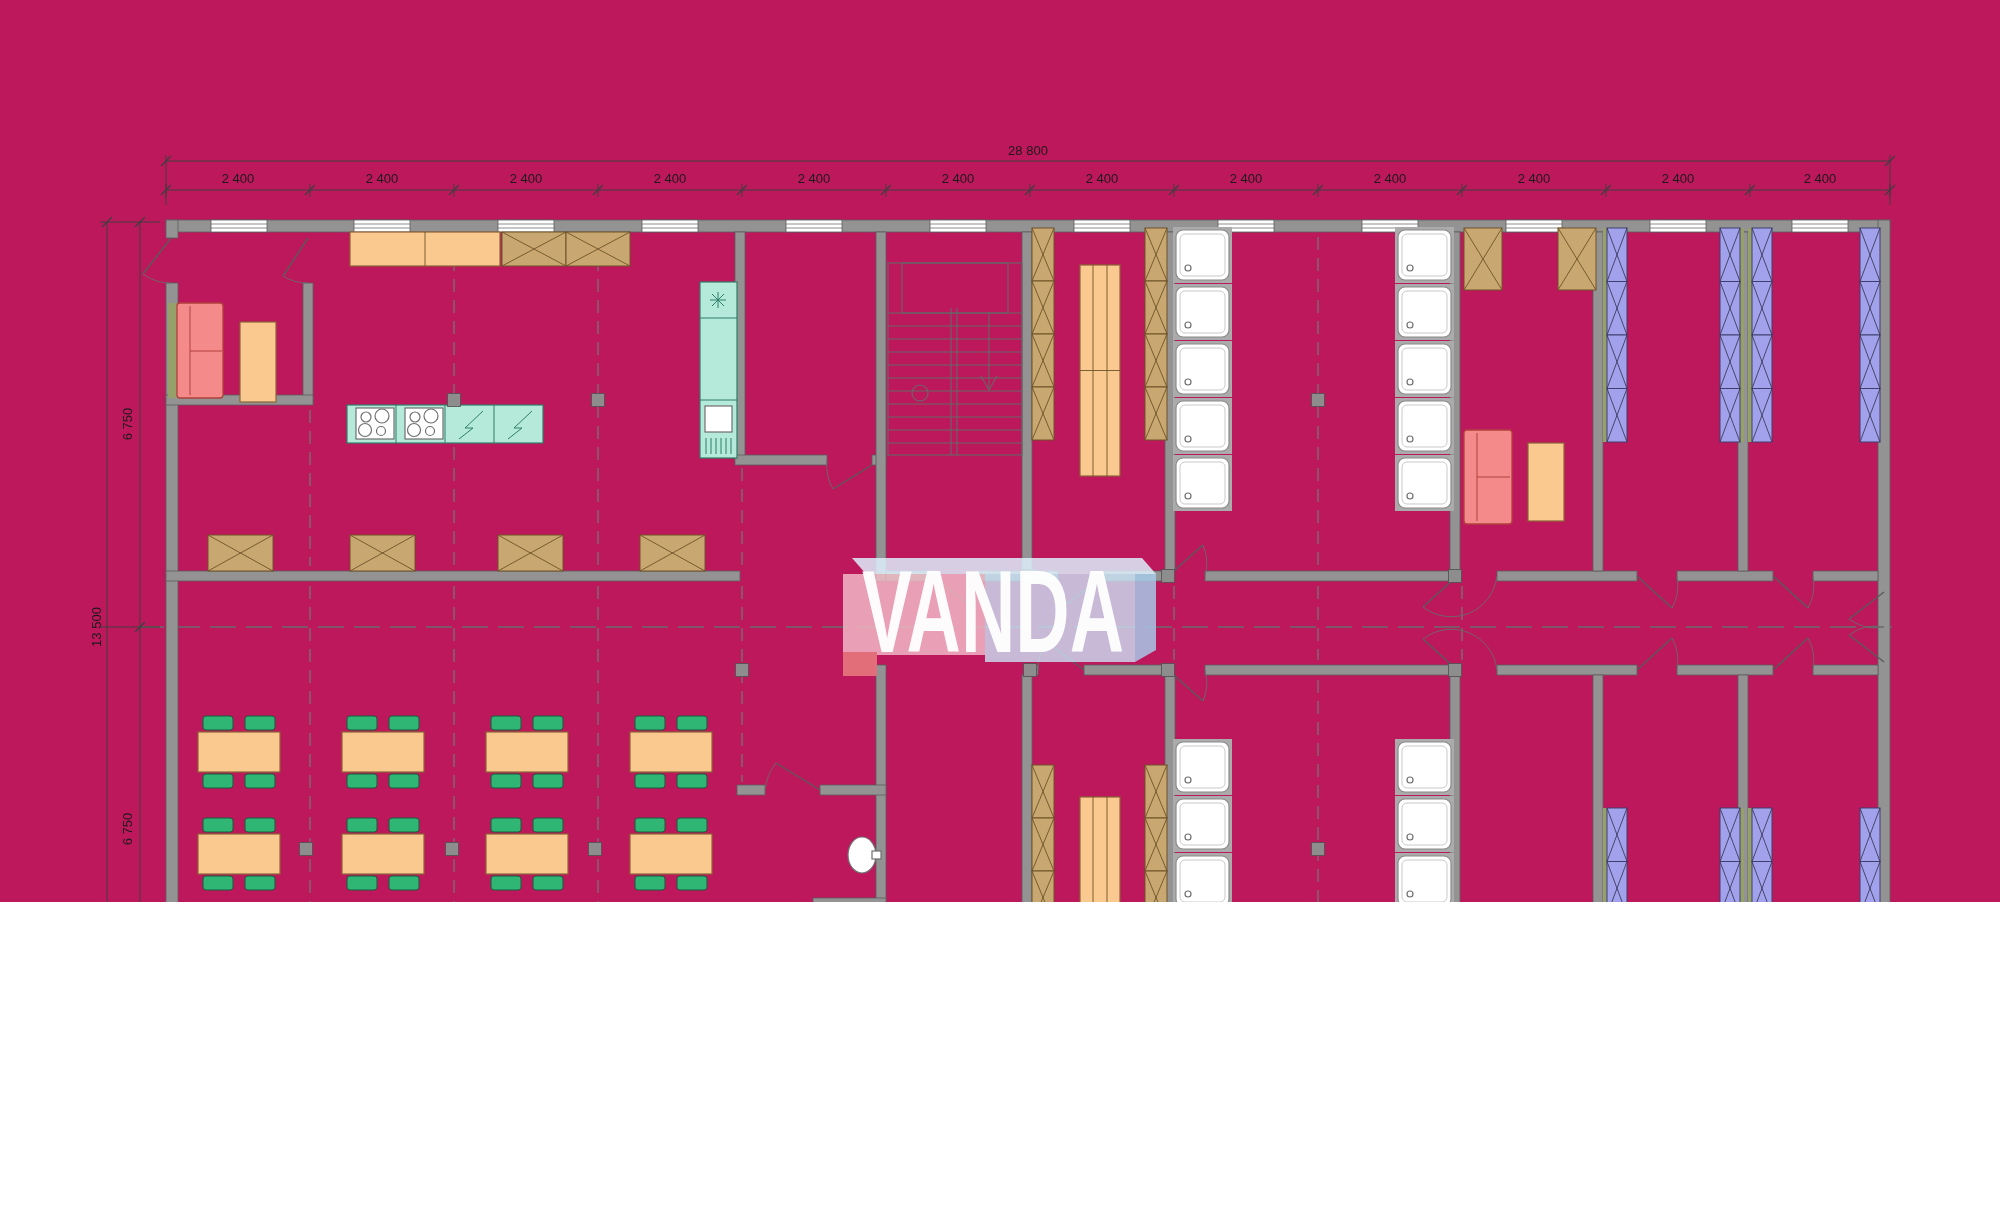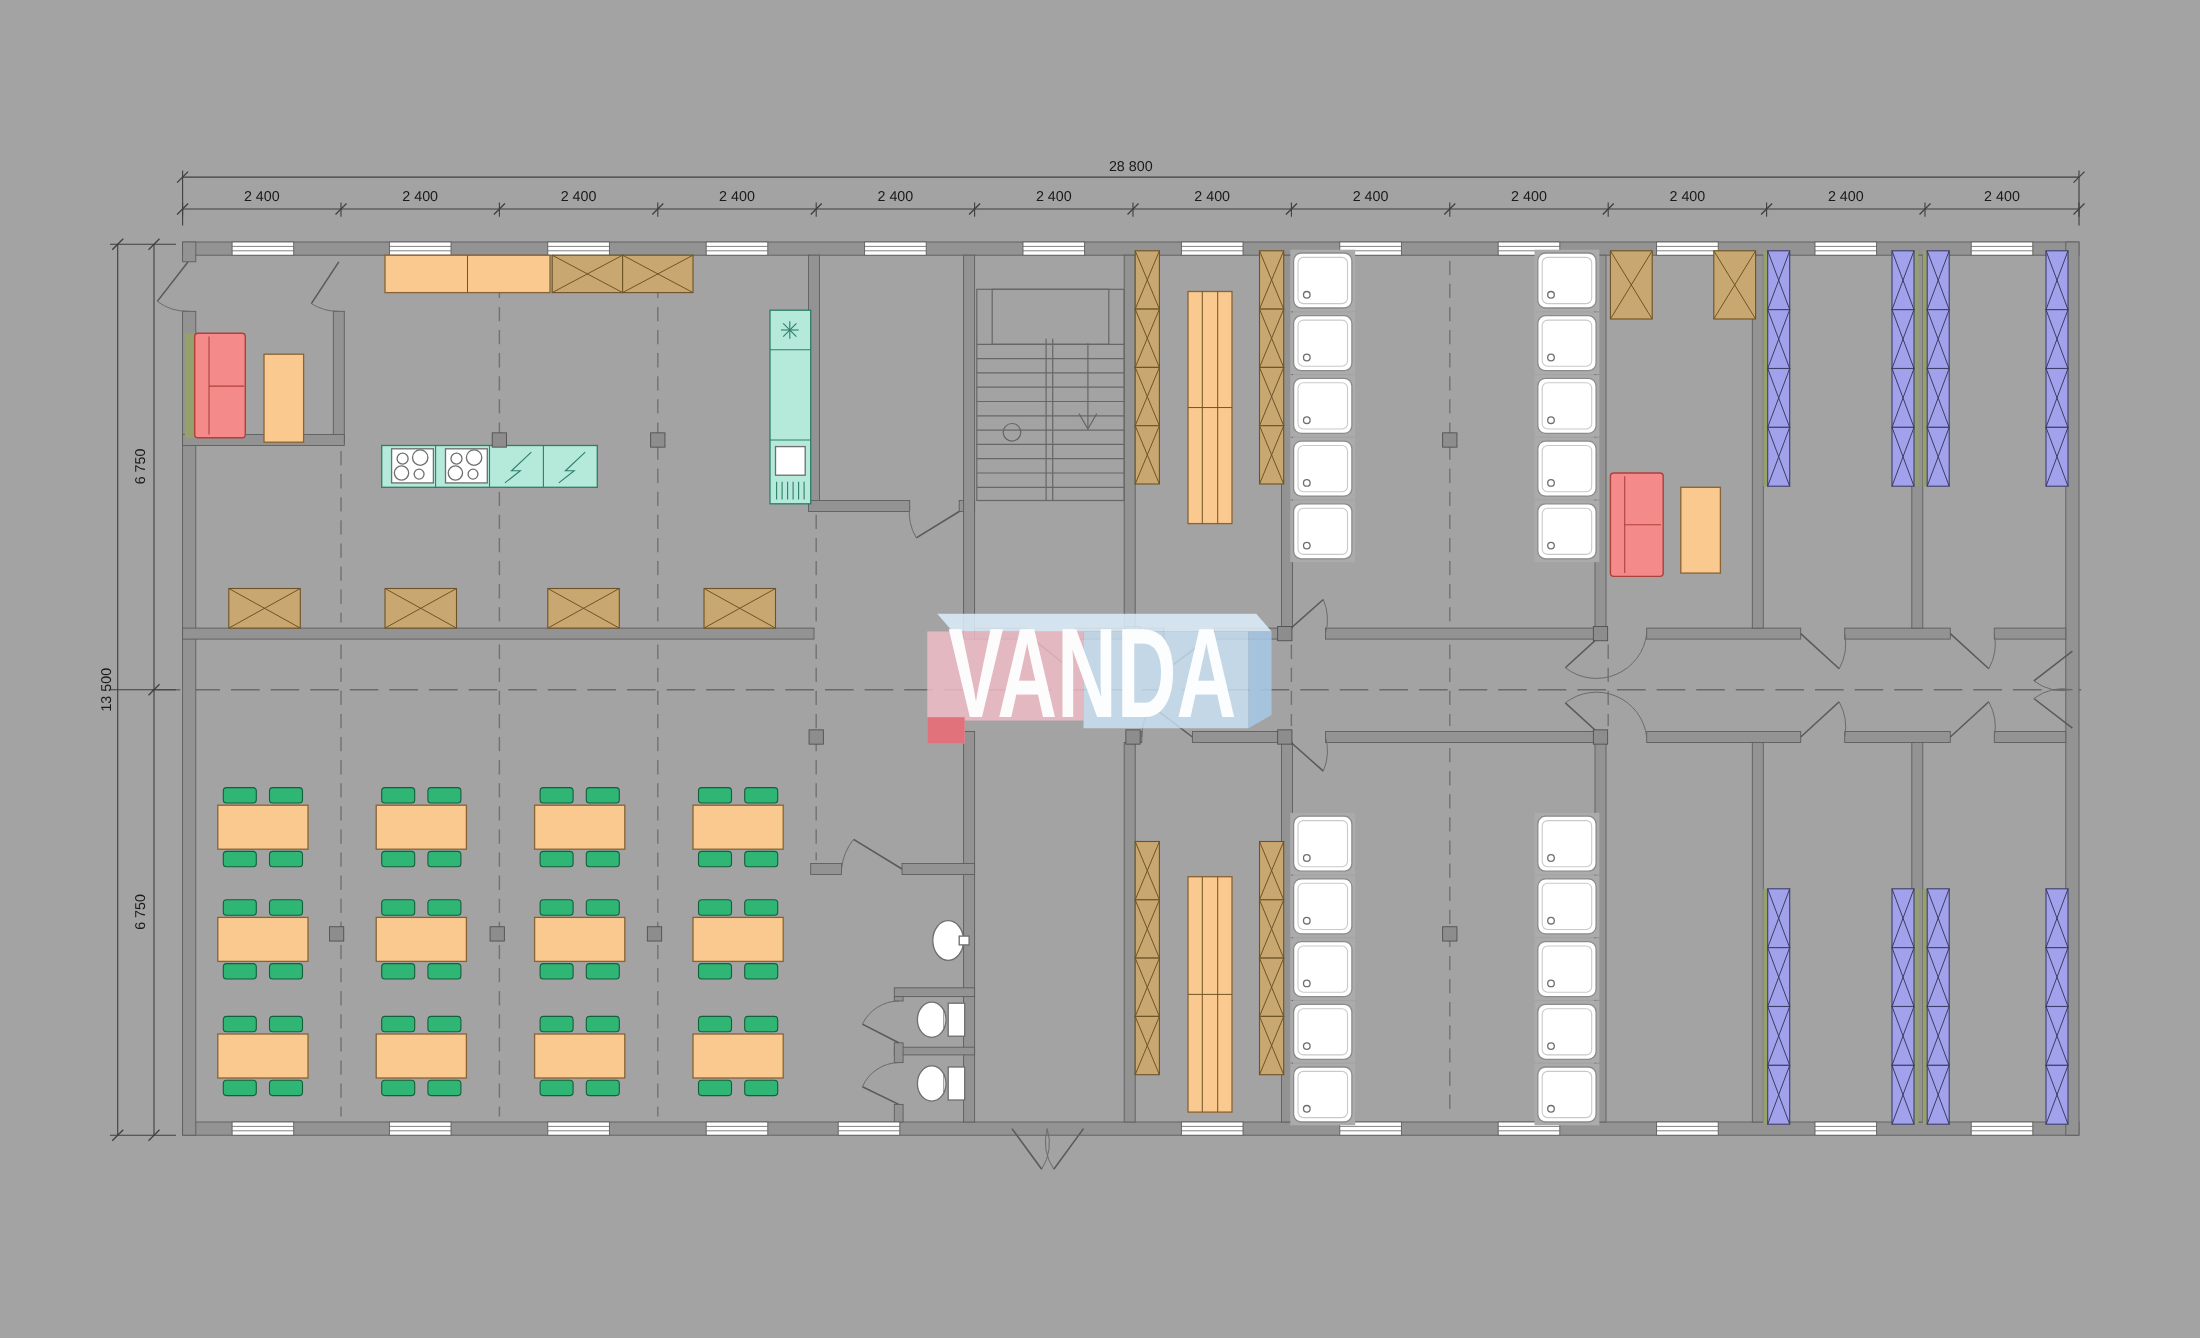--- a/index.html
+++ b/index.html
@@ -1,16 +1,16 @@
 <!DOCTYPE html>
 <html style="--wall: #939393; --table: #fac98f; --chair: #2fb574; --sofa: #f58a8a; --bed: #a2a2ec; --cabinet: #c8a770; --kitchen: #b5e9da; --wmpink: #f3bdc8; --wmblue: #cbe4f6;"><head>
 <meta charset="utf-8">
 <style>
   html,body{margin:0;padding:0;background:#fff;}
-  .stage{position:relative;width:2000px;height:1216px;background:#a3a3a3;overflow:hidden;
+  .stage{position:relative;width:2000px;height:902px;background:#be185d;overflow:hidden;
          font-family:"Liberation Sans",sans-serif;}
   svg{display:block;}
   .wall{fill:var(--wall);stroke:#5d5d5d;stroke-width:.8;}
   .win{fill:#fff;stroke:#5d5d5d;stroke-width:.8;}
   .winline{stroke:#5d5d5d;stroke-width:.7;}
   .doorleaf{stroke:#5a5a5a;stroke-width:1.4;fill:none;}
   .doorarc{stroke:#6a6a6a;stroke-width:.9;fill:none;}
   .dash{stroke:#737373;stroke-width:1.3;fill:none;stroke-dasharray:13 8;}
   .axis{stroke:#6b6b6b;stroke-width:1.3;fill:none;stroke-dasharray:26 10;}
   .colmark{fill:#8d8d8d;stroke:#4f4f4f;stroke-width:.8;}

